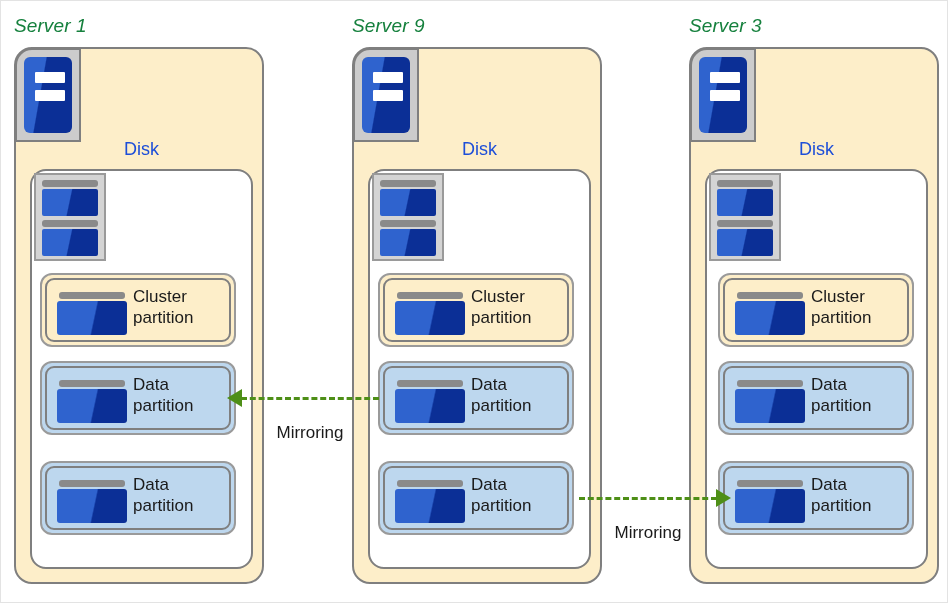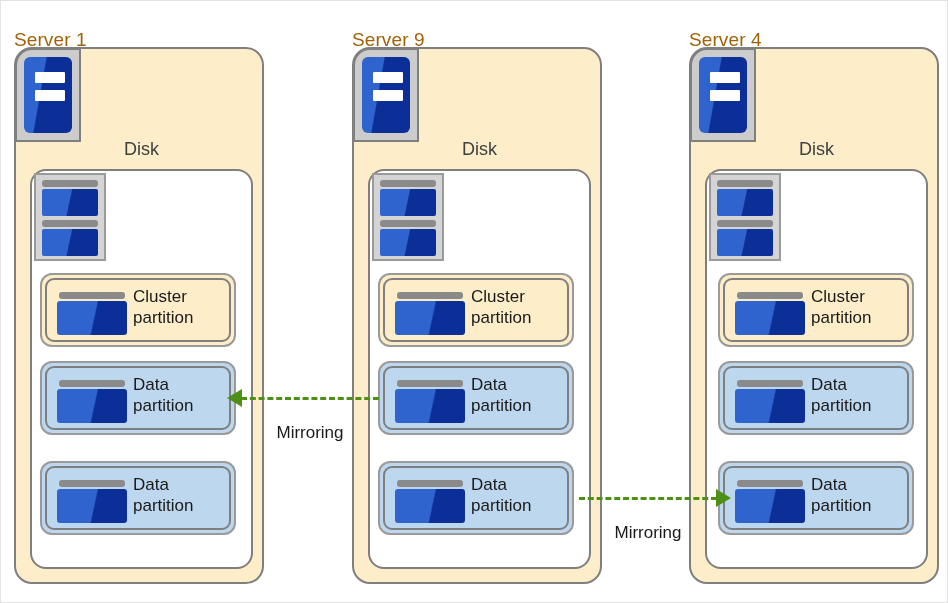--- a/index.html
+++ b/index.html
@@ -13,23 +13,24 @@
   #canvas{
     position:absolute;inset:0;
     border:1px solid #e3e3e3;
     box-sizing:border-box;
     background:#fff;
   }
 
   
   .server-col{position:absolute;top:0;}
   .server-title{
-    position:absolute;top:28px;left:0;
-    font-size:19px;color:#a16207;letter-spacing:0.1px;
+    position:absolute;top:14px;left:0;
+    font-size:19px;color:#15803d;letter-spacing:0.1px;
     white-space:nowrap;
+    font-style:italic;
   }
   .server-box{
     position:absolute;top:46px;left:0;
     width:250px;height:537px;
     background:#fdeec9;
     border:2px solid #7f7f7f;
     border-radius:18px;
     box-sizing:border-box;
   }
 
@@ -50,21 +51,21 @@
   .server-icon .slot{
     position:absolute;left:11px;width:30px;height:11px;
     background:#ffffff;border-radius:1px;
   }
   .server-icon .slot.s1{top:15px;}
   .server-icon .slot.s2{top:33px;}
 
   
   .disk-label{
     position:absolute;
-    font-size:18px;color:#404040;white-space:nowrap;
+    font-size:18px;color:#1d4ed8;white-space:nowrap;
   }
 
   
   .disk-panel{
     position:absolute;
     background:#ffffff;
     border:2px solid #7f7f7f;
     border-radius:16px;
     box-sizing:border-box;
   }
@@ -288,21 +289,21 @@
             <div>Data</div>
             <div>partition</div>
           </div>
         </div>
       </div>
 
     </div>
   </div>
 
   <div class="server-col" style="left:688px;width:250px;">
-    <div class="server-title">Server 4</div>
+    <div class="server-title">Server 3</div>
 
     <div class="server-box">
 
       <div class="server-icon">
         <div class="body">
           <div class="slot s1"></div>
           <div class="slot s2"></div>
         </div>
       </div>
 

